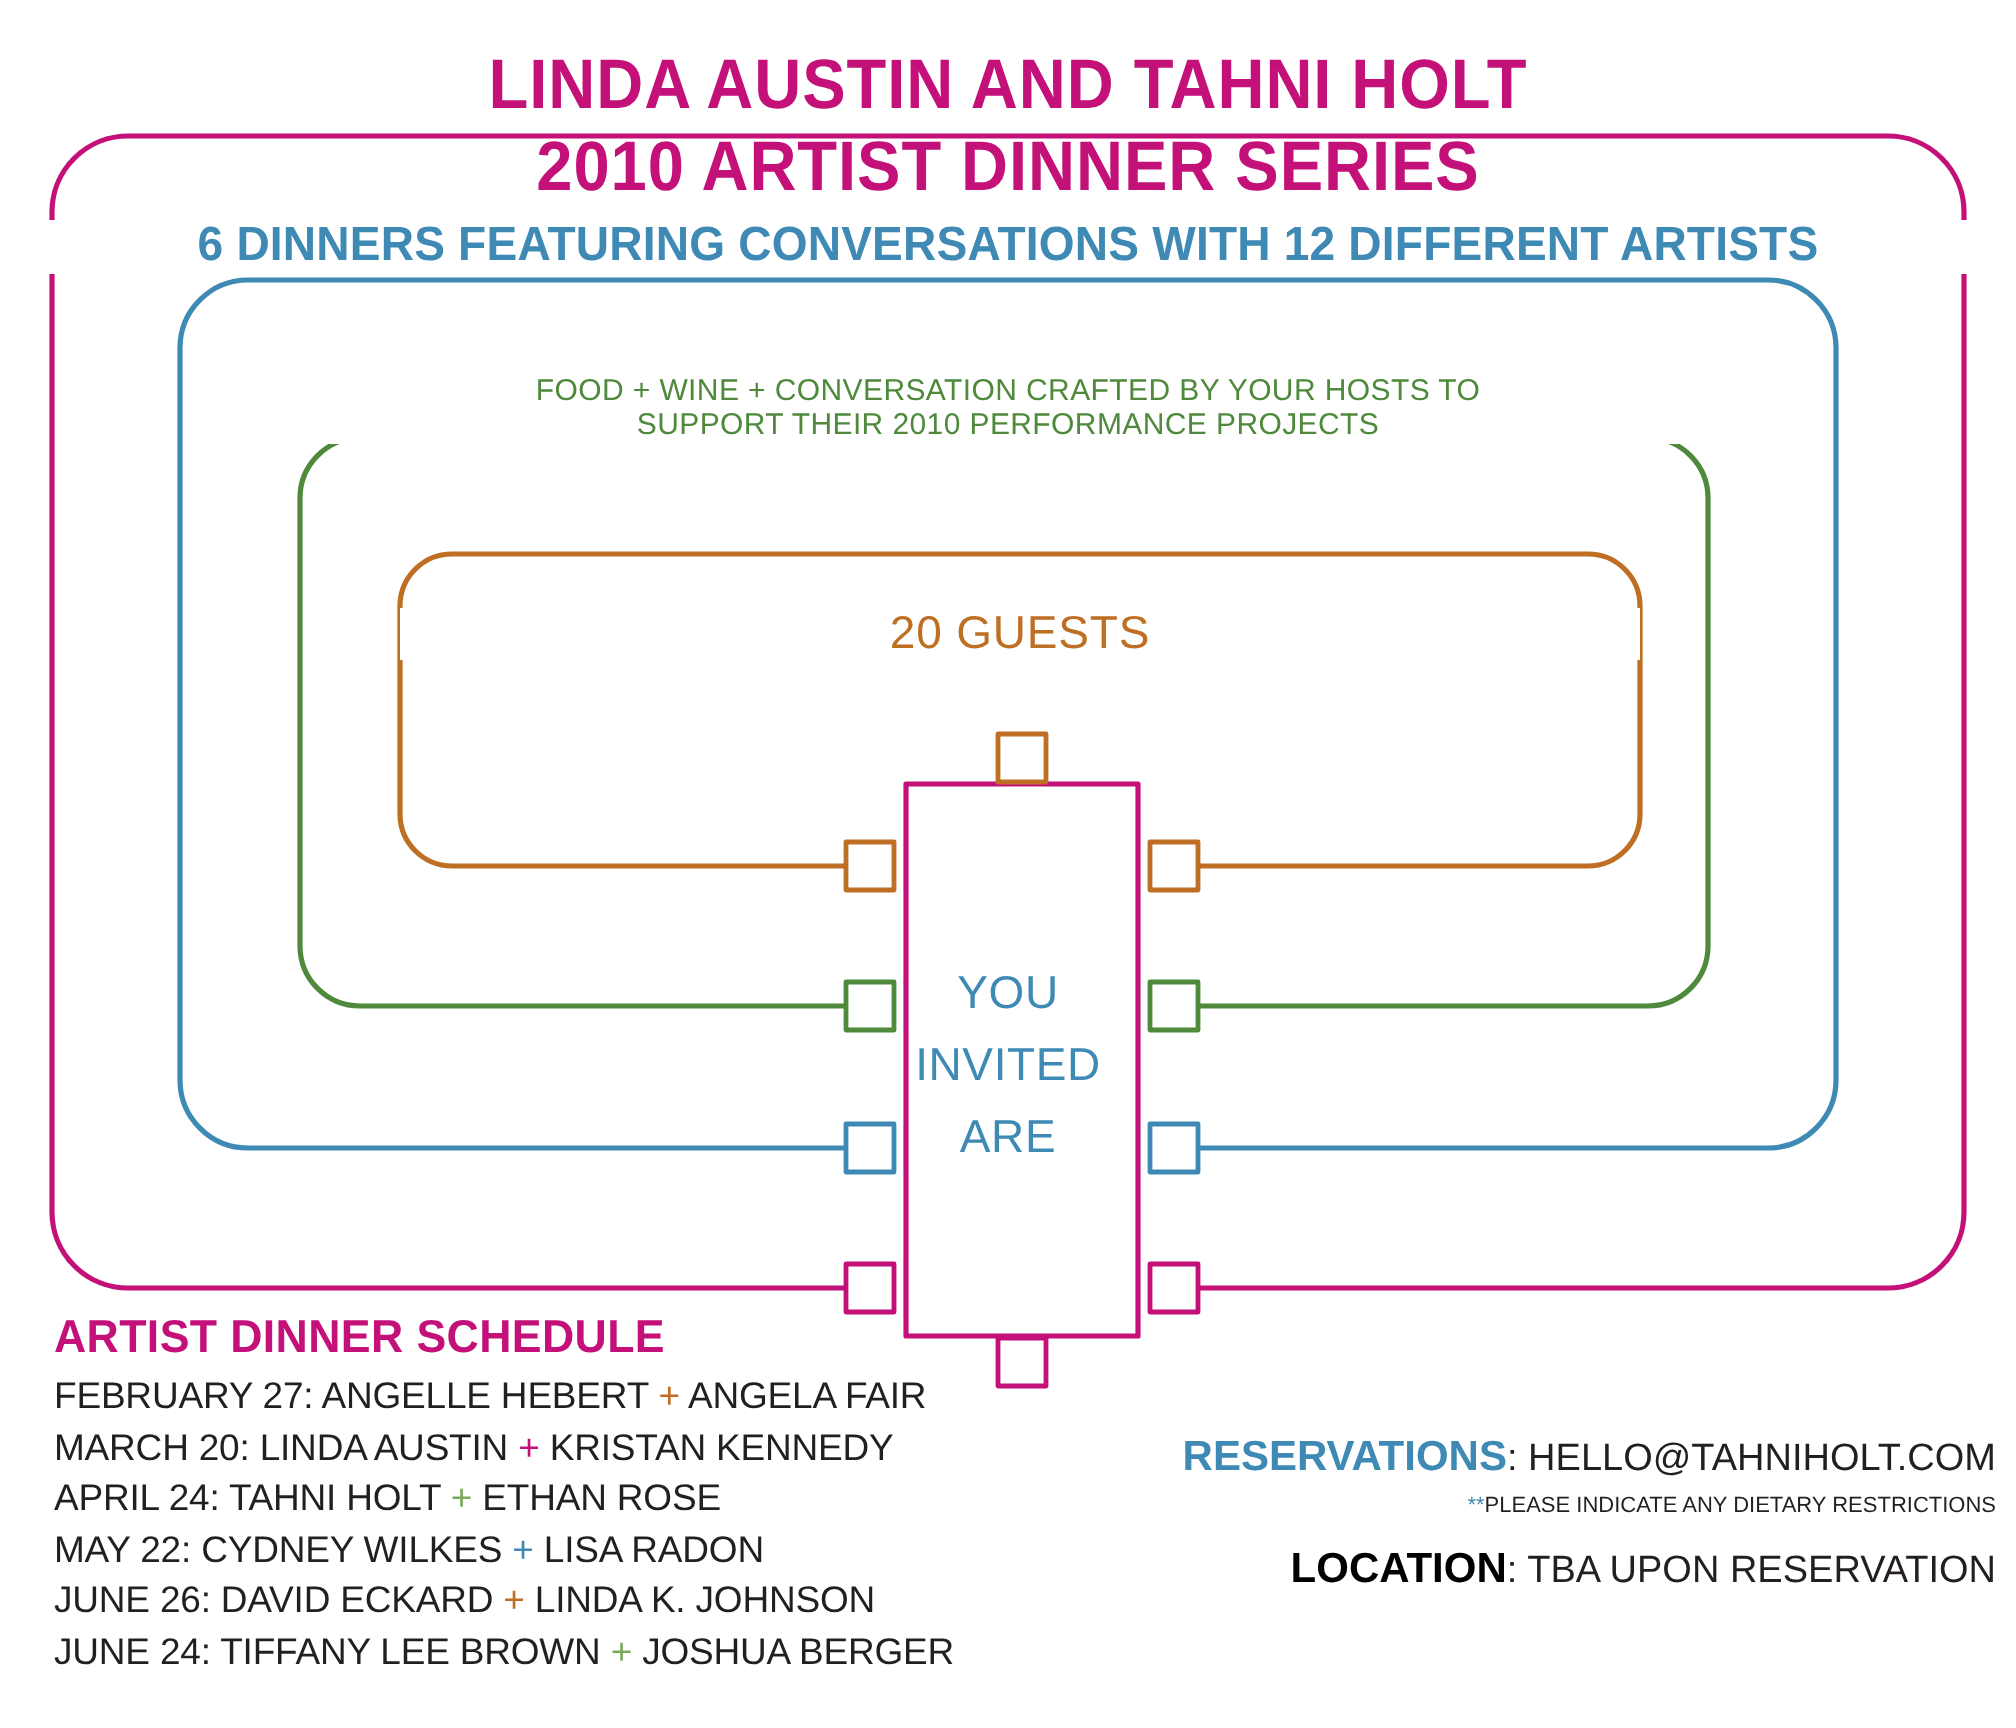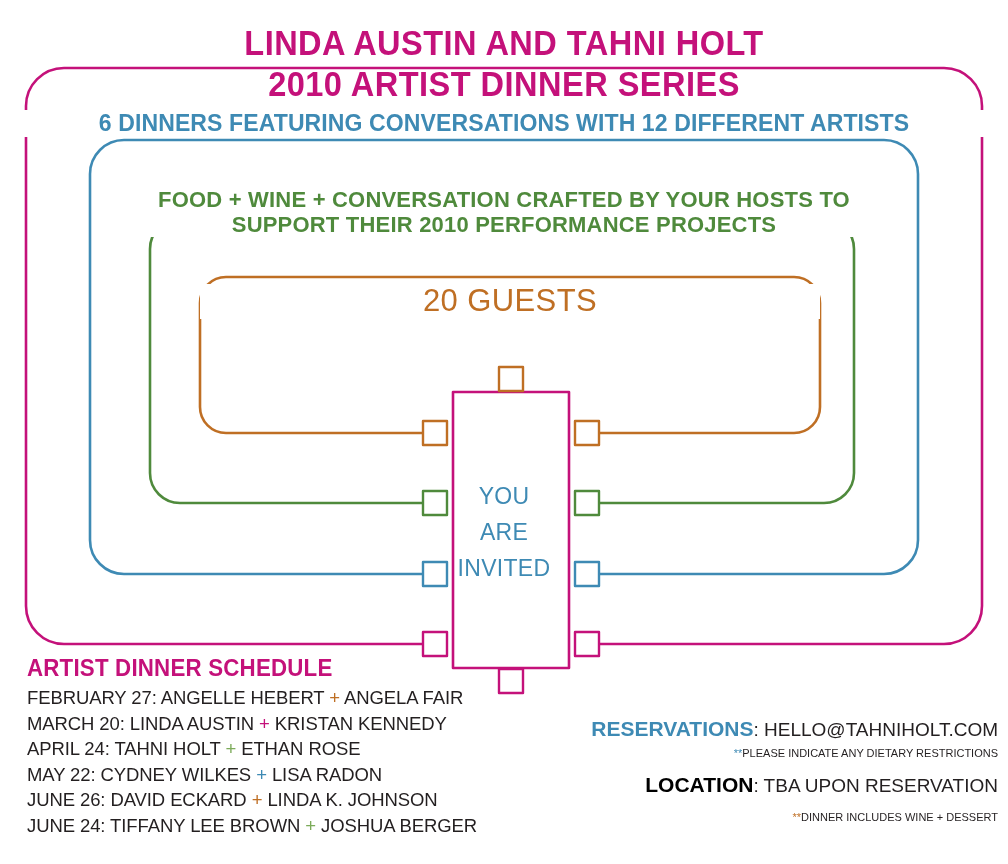--- a/index.html
+++ b/index.html
@@ -56,28 +56,28 @@
     line-height: 1.12;
   }
   #band-blue {
     left: 0; top: 110px; width: 1008px;
     font-size: 24px;
     letter-spacing: 0.1px;
     transform: scaleX(0.96);
   }
   #band-green {
     left: 104px; top: 188px; width: 800px;
-    font-size: 22px;
-    font-weight: bold;
+    font-size: 15px;
+    font-weight: normal;
     letter-spacing: 0.2px;
   }
   #band-green span { display: block; padding: 0 6px; }
   #band-orange {
-    left: 200px; top: 284px; width: 620px;
-    font-size: 31px;
+    left: 200px; top: 304px; width: 620px;
+    font-size: 23px;
     font-weight: normal;
     letter-spacing: 0.4px;
   }
 
   
   #center-text {
     position: absolute;
     left: 452px; top: 478px;
     width: 104px;
     text-align: center;
@@ -180,22 +180,22 @@
 
   <div class="band-label" id="band-green" style="color:#4f8a3c">
     <span>FOOD + WINE + CONVERSATION CRAFTED BY YOUR HOSTS TO</span>
     <span>SUPPORT THEIR 2010 PERFORMANCE PROJECTS</span>
   </div>
 
   <div class="band-label" id="band-orange" style="color:#bf6f24">20 GUESTS</div>
 
   <div id="center-text" style="color:#3e8ab4">
     <span>YOU</span>
+    <span>INVITED</span>
     <span>ARE</span>
-    <span>INVITED</span>
   </div>
 
   <div id="schedule">
     <div id="schedule-heading" style="color:#c4117a">ARTIST DINNER SCHEDULE</div>
     <div id="schedule-rows">
         <div class="sched-row"><span>FEBRUARY 27: </span><span>ANGELLE HEBERT </span><span class="plus" style="color: rgb(191, 111, 36);">+</span><span> ANGELA FAIR</span></div>
         <div class="sched-row"><span>MARCH 20: </span><span>LINDA AUSTIN </span><span class="plus" style="color: rgb(196, 17, 122);">+</span><span> KRISTAN KENNEDY</span></div>
         <div class="sched-row"><span>APRIL 24: </span><span>TAHNI HOLT </span><span class="plus" style="color: rgb(124, 171, 90);">+</span><span> ETHAN ROSE</span></div>
         <div class="sched-row"><span>MAY 22: </span><span>CYDNEY WILKES </span><span class="plus" style="color: rgb(62, 138, 180);">+</span><span> LISA RADON</span></div>
         <div class="sched-row"><span>JUNE 26: </span><span>DAVID ECKARD </span><span class="plus" style="color: rgb(191, 111, 36);">+</span><span> LINDA K. JOHNSON</span></div>
@@ -213,19 +213,16 @@
     </div>
 
     <div class="info-gap"></div>
 
     <div class="info-main">
       <span class="lbl" style="color:#000000">LOCATION</span><span>: </span><span>TBA UPON RESERVATION</span>
     </div>
 
     <div class="info-gap"></div>
 
-    <div class="info-note">
-      <span style="color:#bf6f24">**</span><span>DINNER INCLUDES WINE + DESSERT</span>
-    </div>
 
   </div>
 
 </div>
 
 </body></html>

